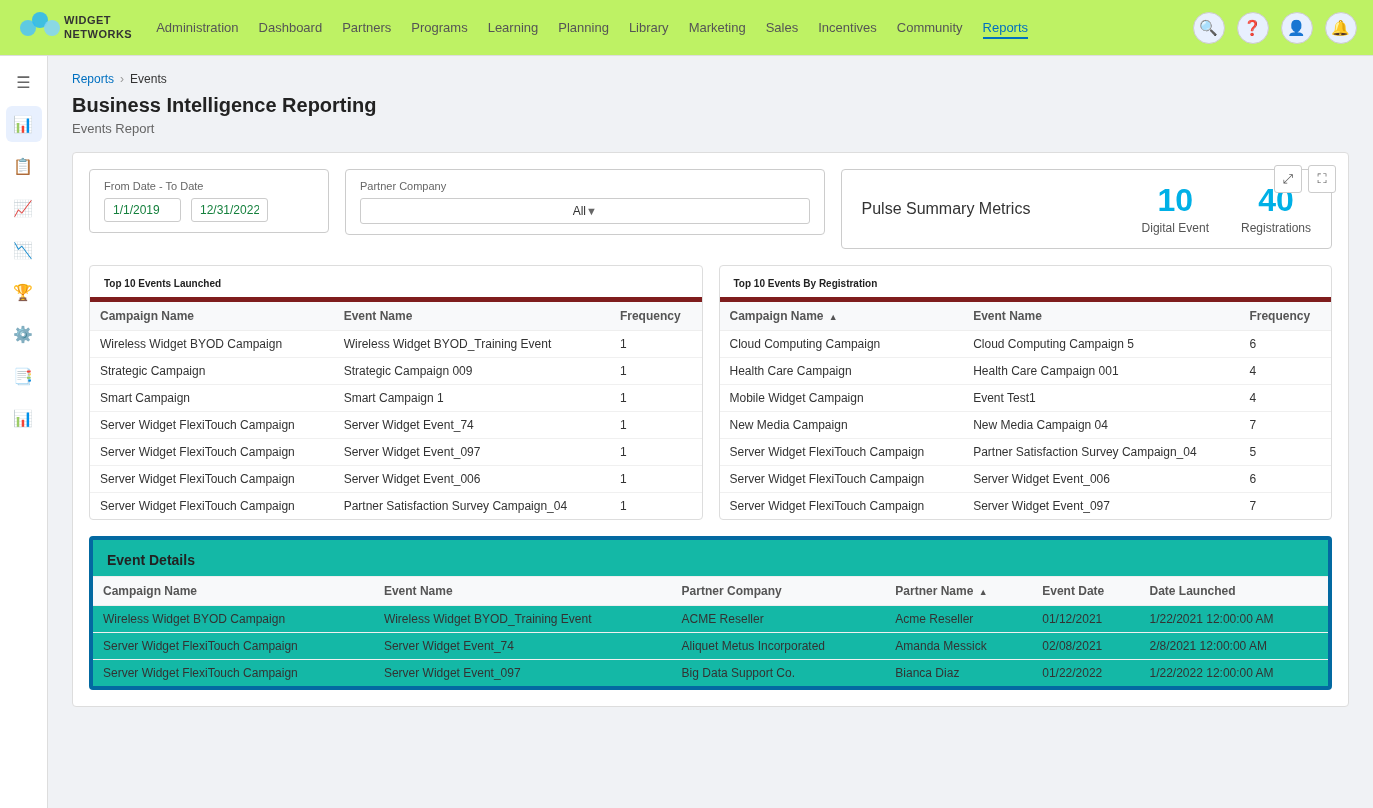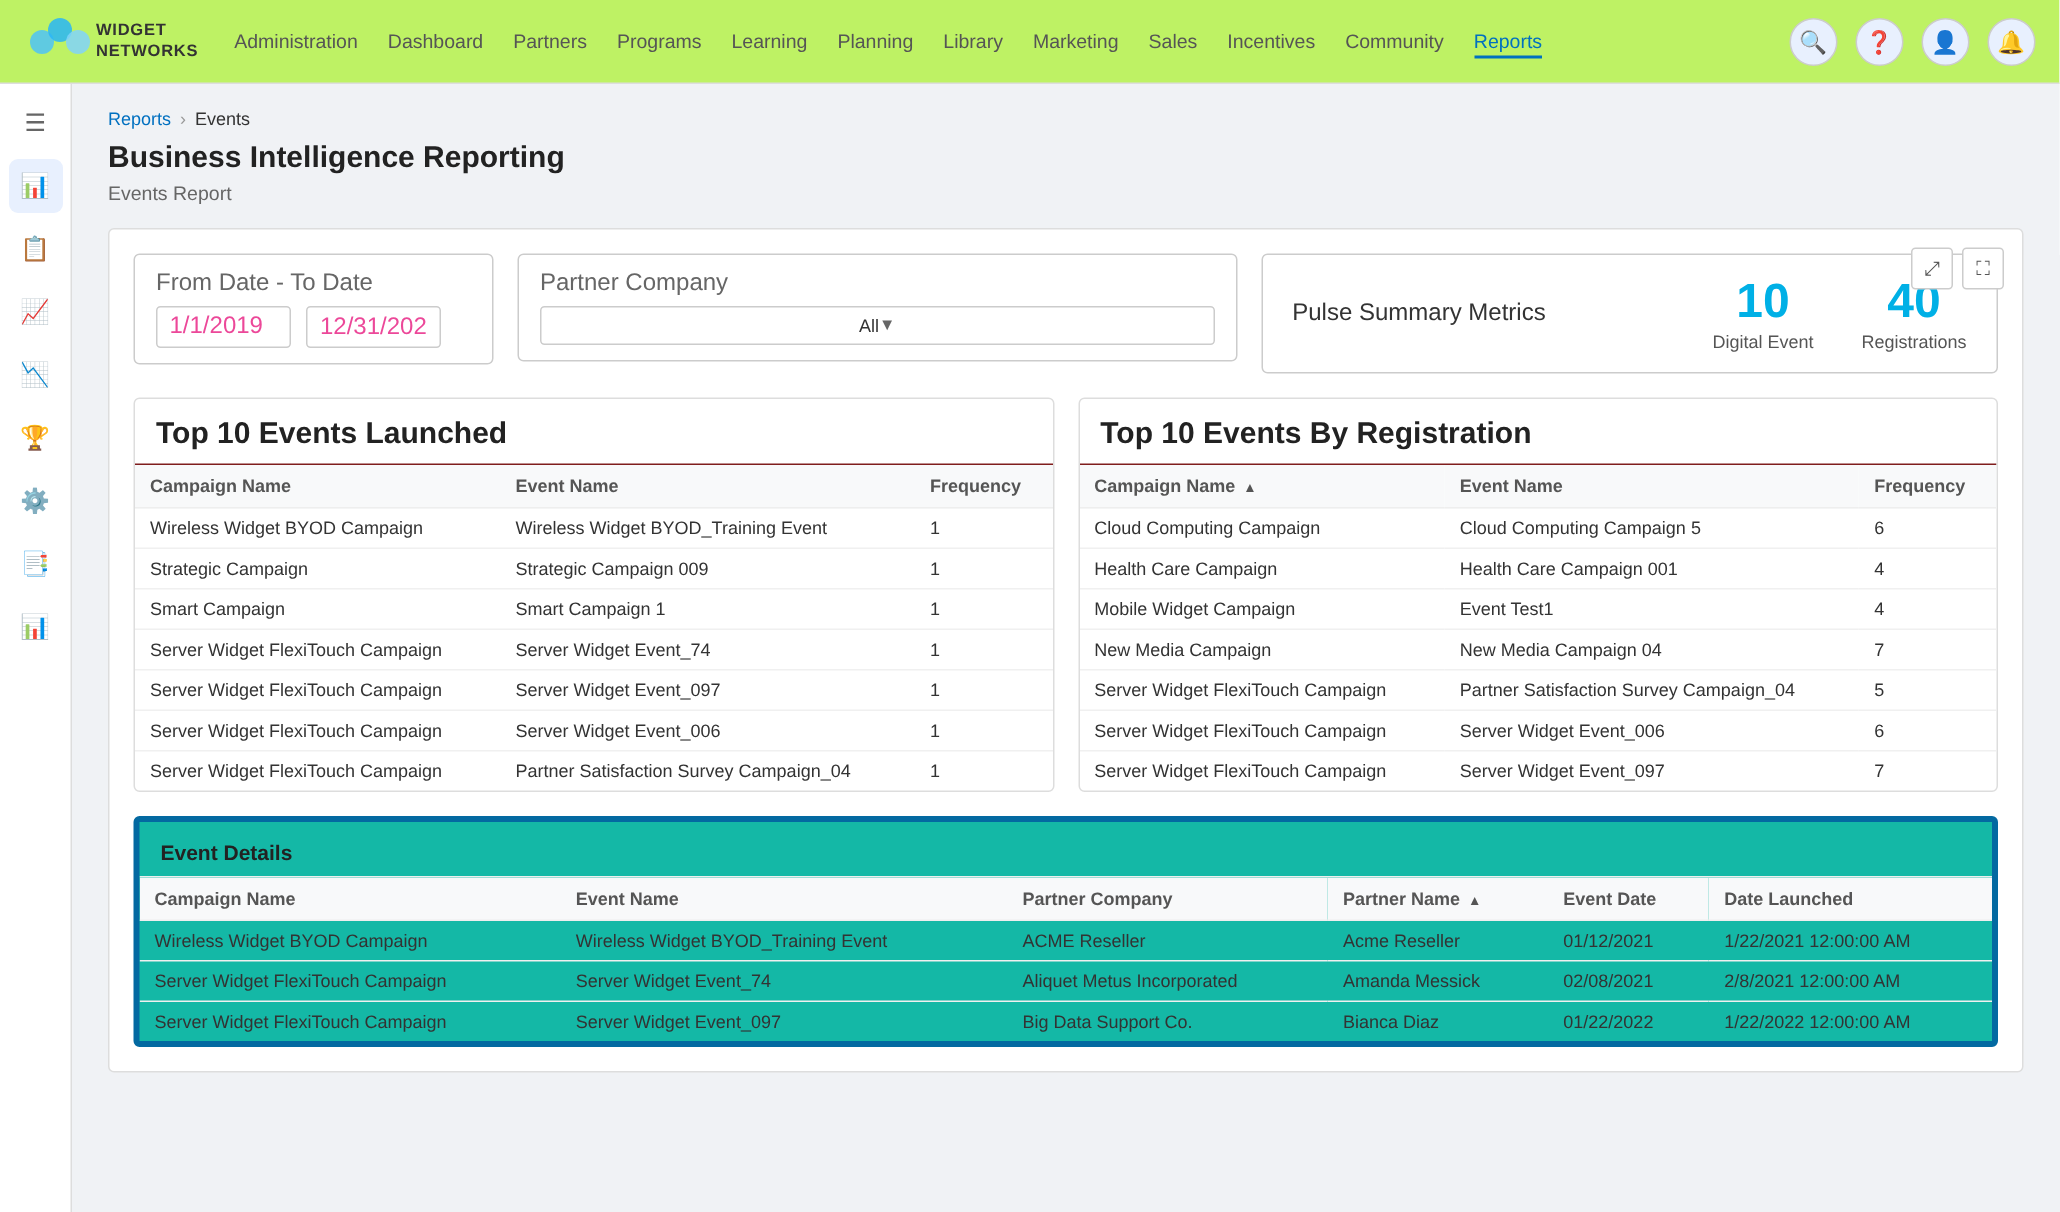--- a/index.html
+++ b/index.html
@@ -176,36 +176,36 @@
     }
     .filter-box {
       border: 1px solid #ccc;
       border-radius: 4px;
       padding: 10px 14px;
       background: #fff;
       min-width: 240px;
     }
     .filter-box.partner { flex: 1; }
     .filter-label {
-      font-size: 16px;
+      font-size: 11px;
       color: #666;
       margin-bottom: 6px;
       font-weight: 500;
     }
     .filter-dates {
       display: flex;
       gap: 10px;
     }
     .date-input {
       border: 1px solid #ccc;
       border-radius: 3px;
       padding: 4px 8px;
-      font-size: 16px;
-      color: #ec4899;
-      width: 90px;
+      font-size: 12px;
+      color: #15803d;
+      width: 77px;
     }
     .partner-select {
       display: flex;
       align-items: center;
       justify-content: center;
       border: 1px solid #ccc;
       border-radius: 3px;
       padding: 5px 10px;
       font-size: 12px;
       color: #333;
@@ -255,25 +255,25 @@
       margin-bottom: 16px;
     }
     .table-section {
       flex: 1;
       border: 1px solid #ddd;
       border-radius: 4px;
       overflow: hidden;
       background: #fff;
     }
     .table-section-title {
-      font-size: 20px;
+      font-size: 10px;
       font-weight: 600;
       color: #222;
       padding: 12px 14px 8px;
-      border-bottom: 1px solid #7f1d1d;
+      border-bottom: 5px solid #7f1d1d;
     }
     .data-table {
       width: 100%;
       border-collapse: collapse;
       font-size: 12px;
     }
     .data-table th {
       background: #f8f9fa;
       color: #555;
       font-weight: 600;

